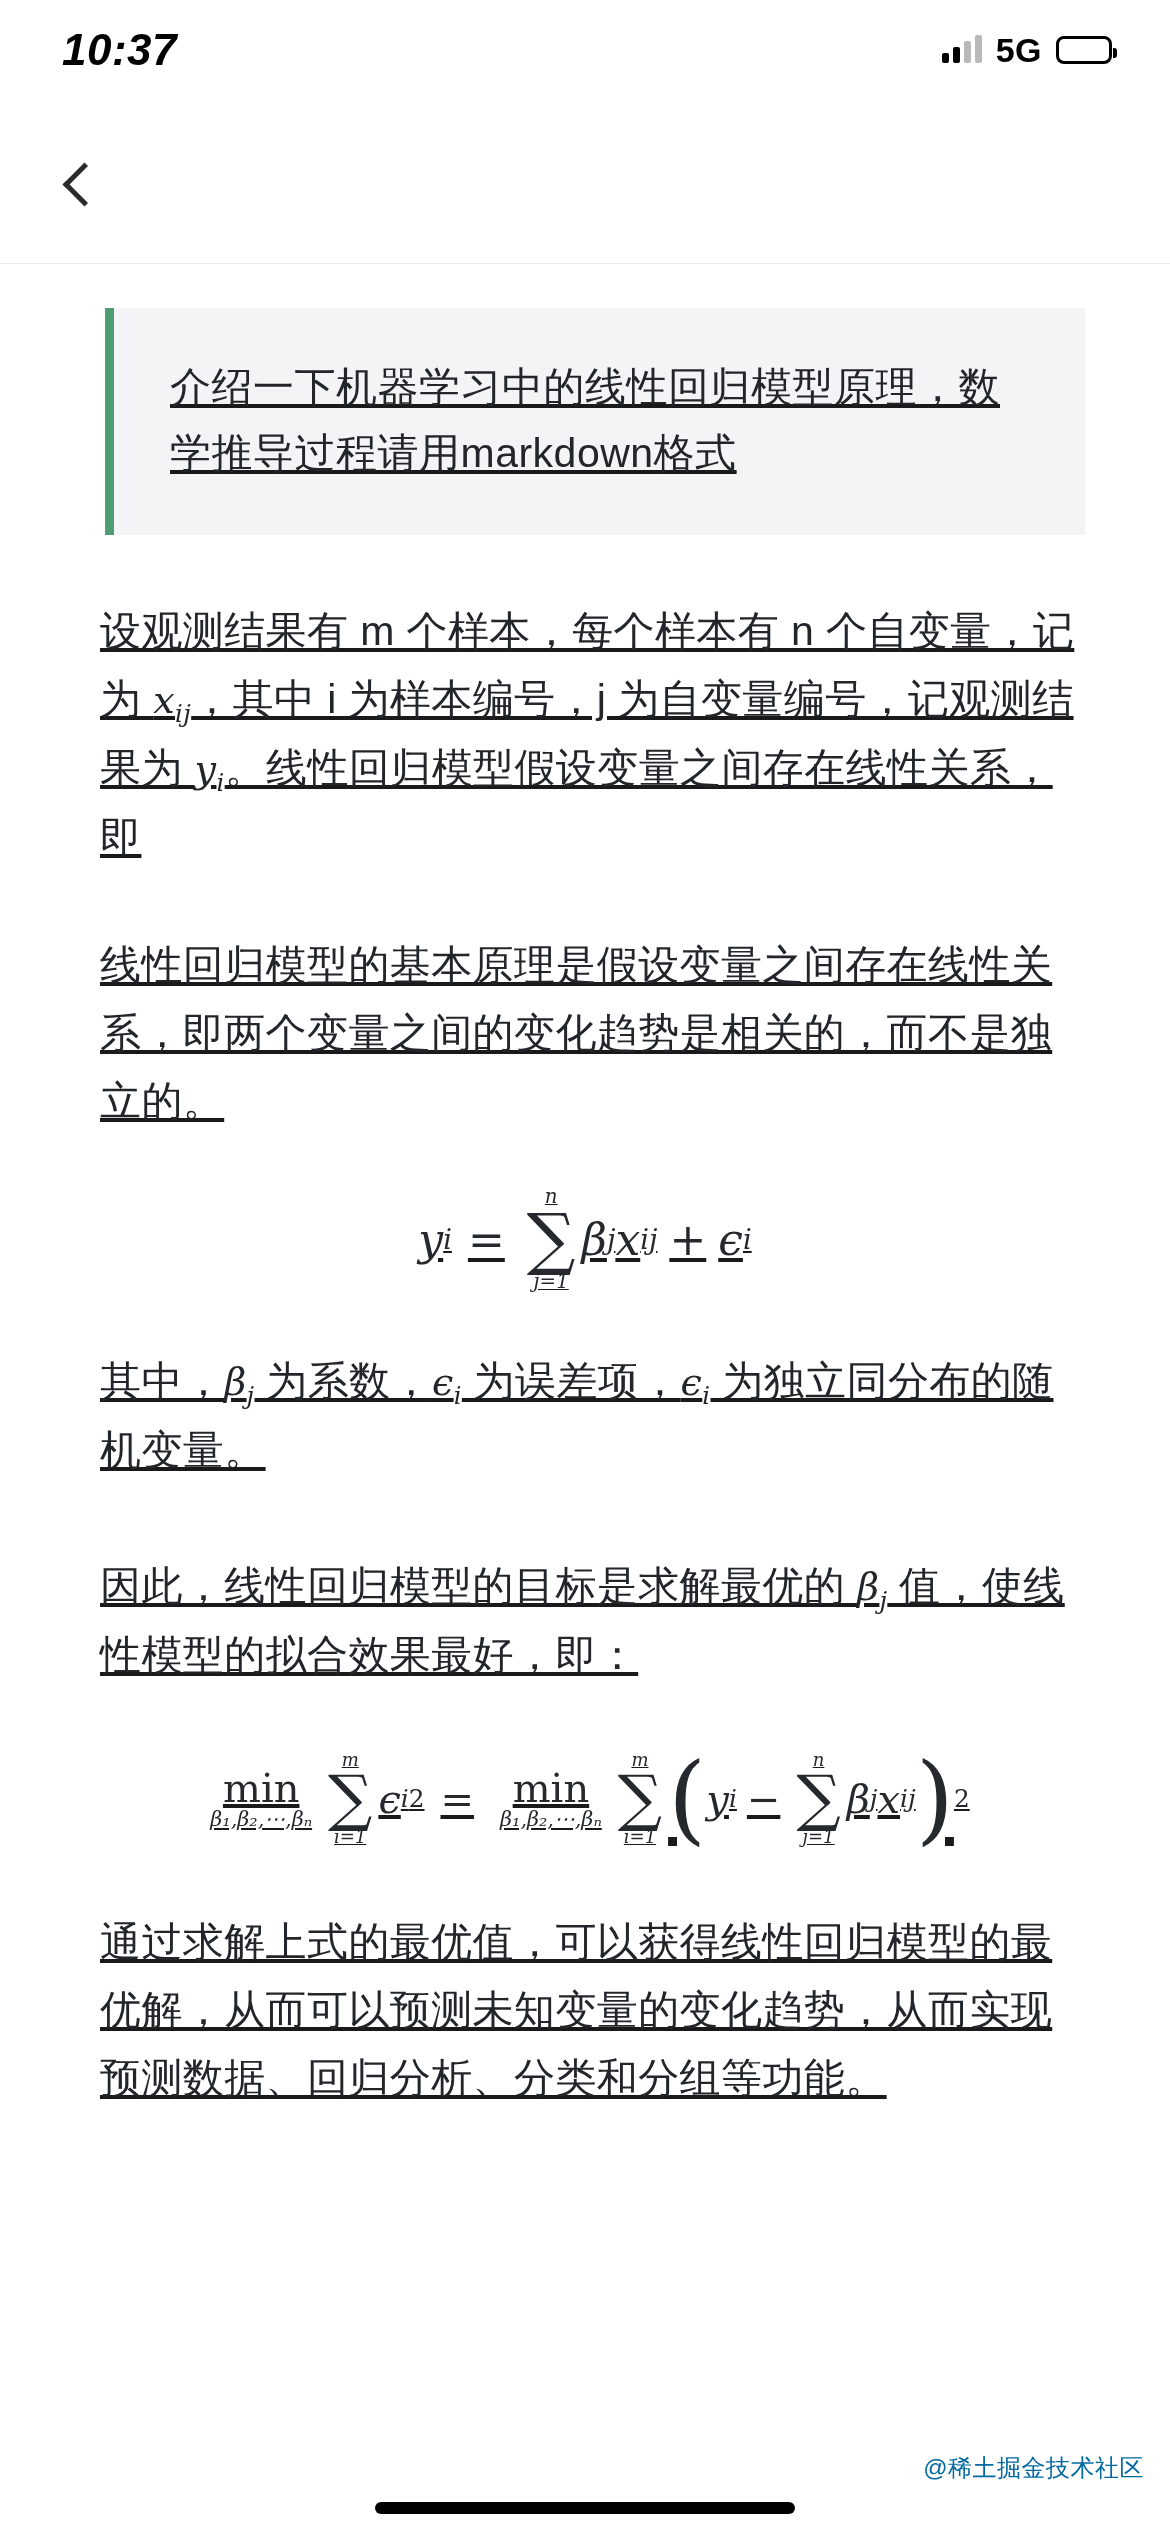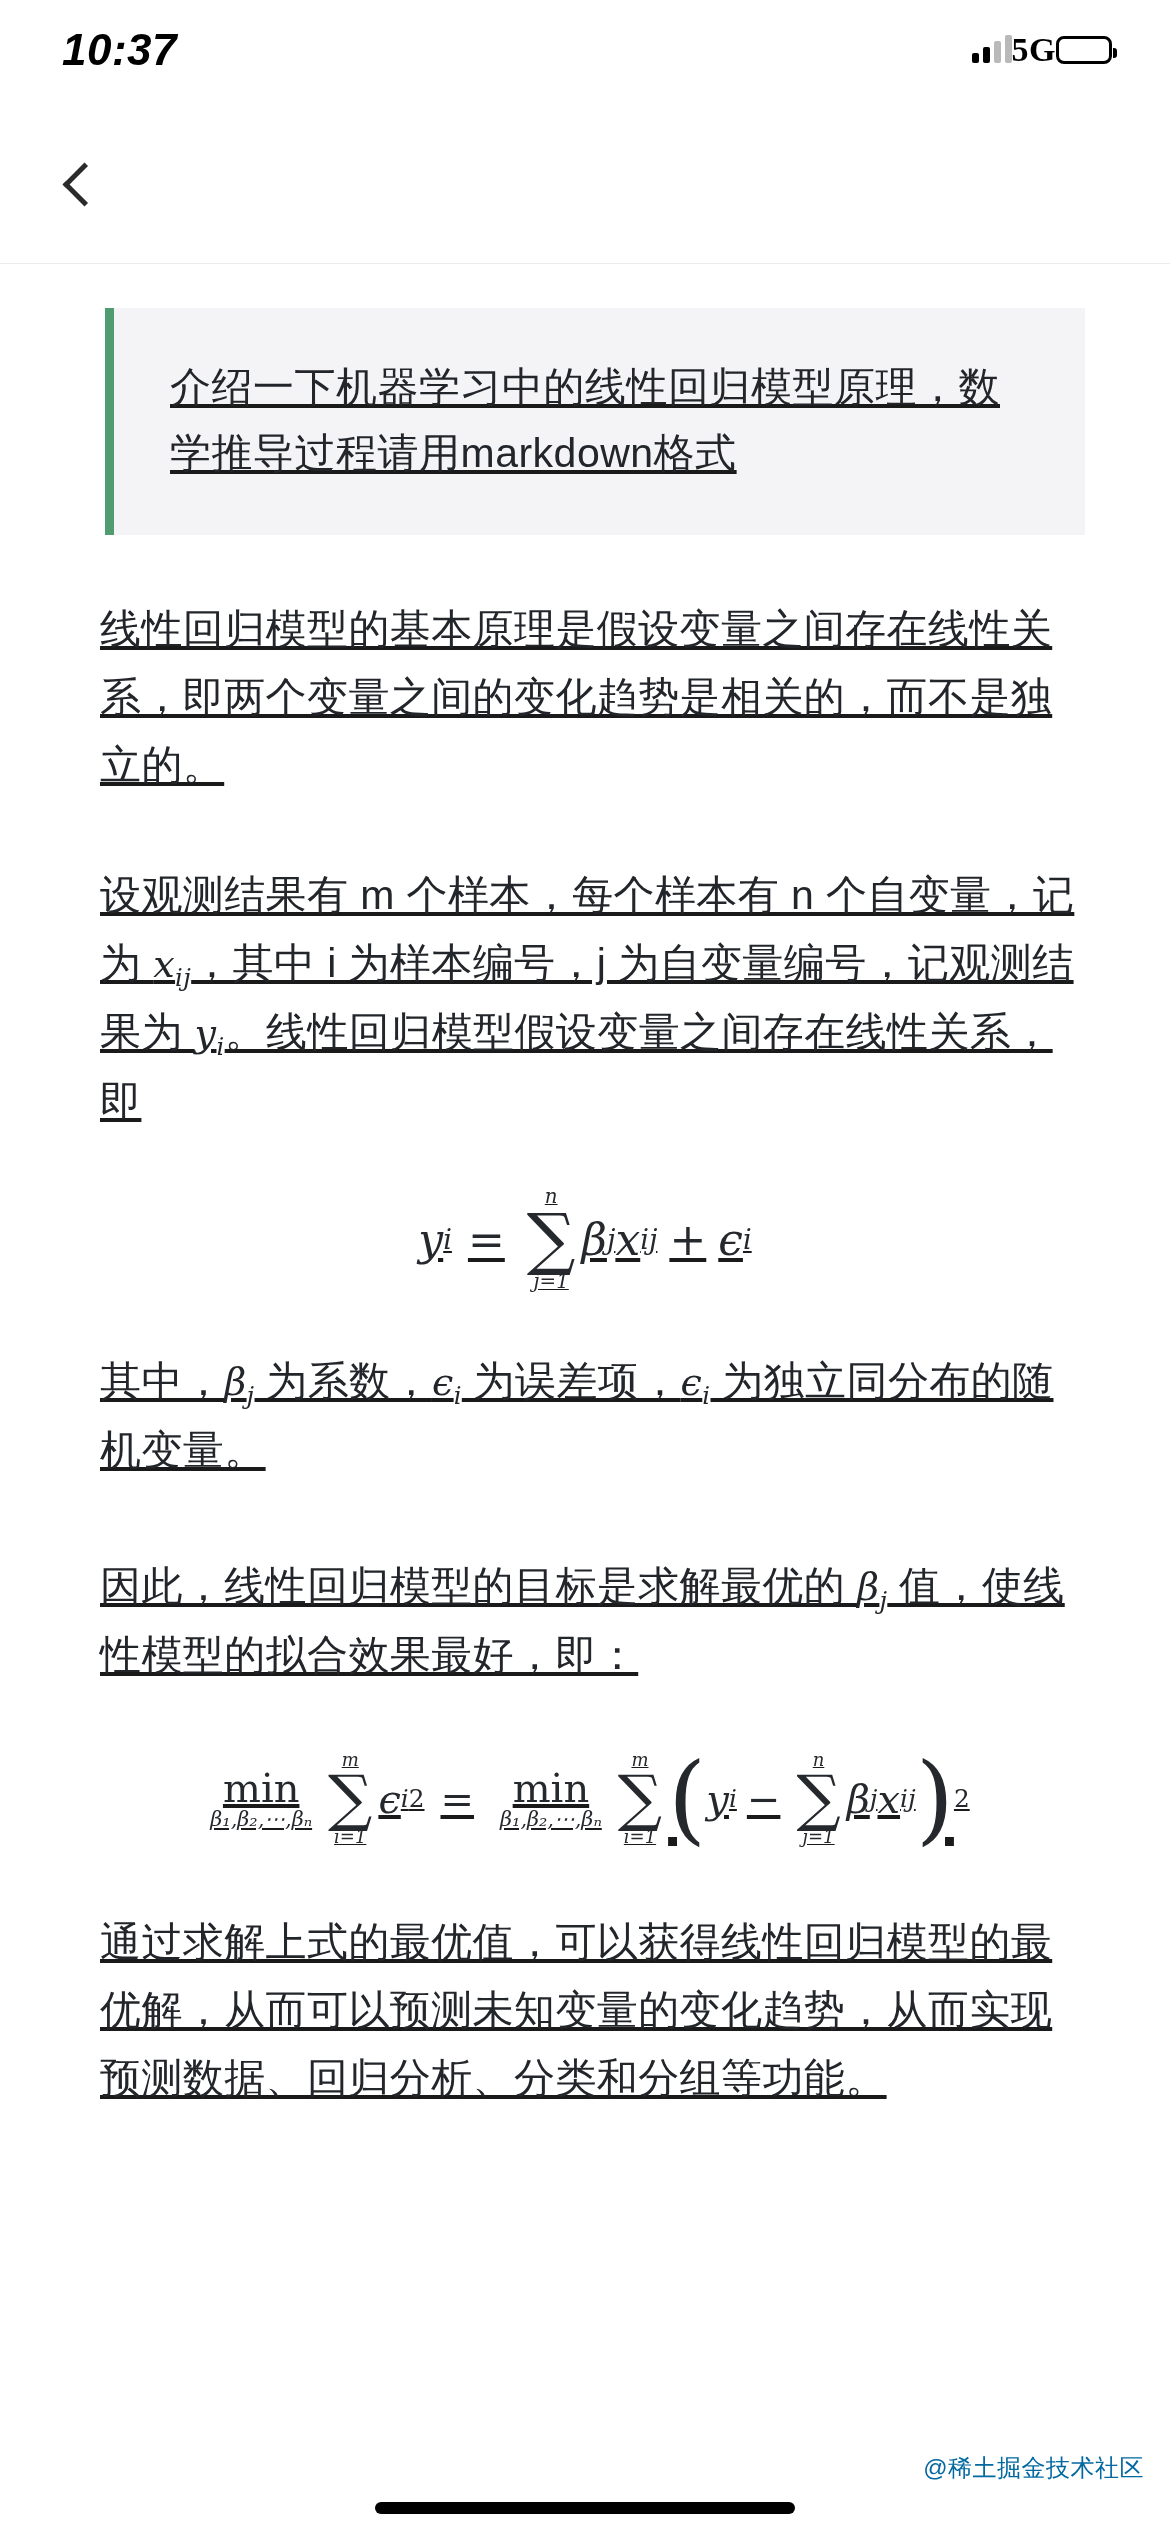--- a/index.html
+++ b/index.html
@@ -31,21 +31,21 @@
   .status-time {
     font-size: 44px;
     font-weight: bold;
     letter-spacing: 0.5px;
     color: #000;
     font-style: italic;
   }
   .status-right {
     display: flex;
     align-items: center;
-    font-family: Liberation Serif, serif;
+    gap: 14px;
   }
   .signal-bars {
     display: flex;
     align-items: flex-end;
     gap: 4px;
     height: 26px;
   }
   .signal-bars i {
     display: block;
     width: 7px;
@@ -261,25 +261,25 @@
     <span class="back-chevron"></span>
   </div>
 </div>
 
 <div class="content">
 
   <div class="quote-block">
     <div class="quote-text">介绍一下机器学习中的线性回归模型原理，数学推导过程请用markdown格式</div>
   </div>
 
-  <div class="para">线性回归模型的基本原理是假设变量之间存在线性关系，即两个变量之间的变化趋势是相关的，而不是独立的。</div>
-
   <div class="para tight">
     <span>设观测结果有 m 个样本，每个样本有 n 个自变量，记为 </span><span class="mi"><span>x</span><sub>ij</sub></span><span>，其中 i 为样本编号，j 为自变量编号，记观测结果为 </span><span class="mi"><span>y</span><sub>i</sub></span><span>。线性回归模型假设变量之间存在线性关系，即</span>
   </div>
+
+  <div class="para">线性回归模型的基本原理是假设变量之间存在线性关系，即两个变量之间的变化趋势是相关的，而不是独立的。</div>
 
   <div class="formula formula-1">
     <span class="ital">y</span>
       <span class="sub">i</span>
     <span style="margin:0 16px">=</span>
     <span class="sum">
       <span class="lim">n</span>
       <span class="sigma">∑</span>
       <span class="lim">j=1</span>
     </span>

